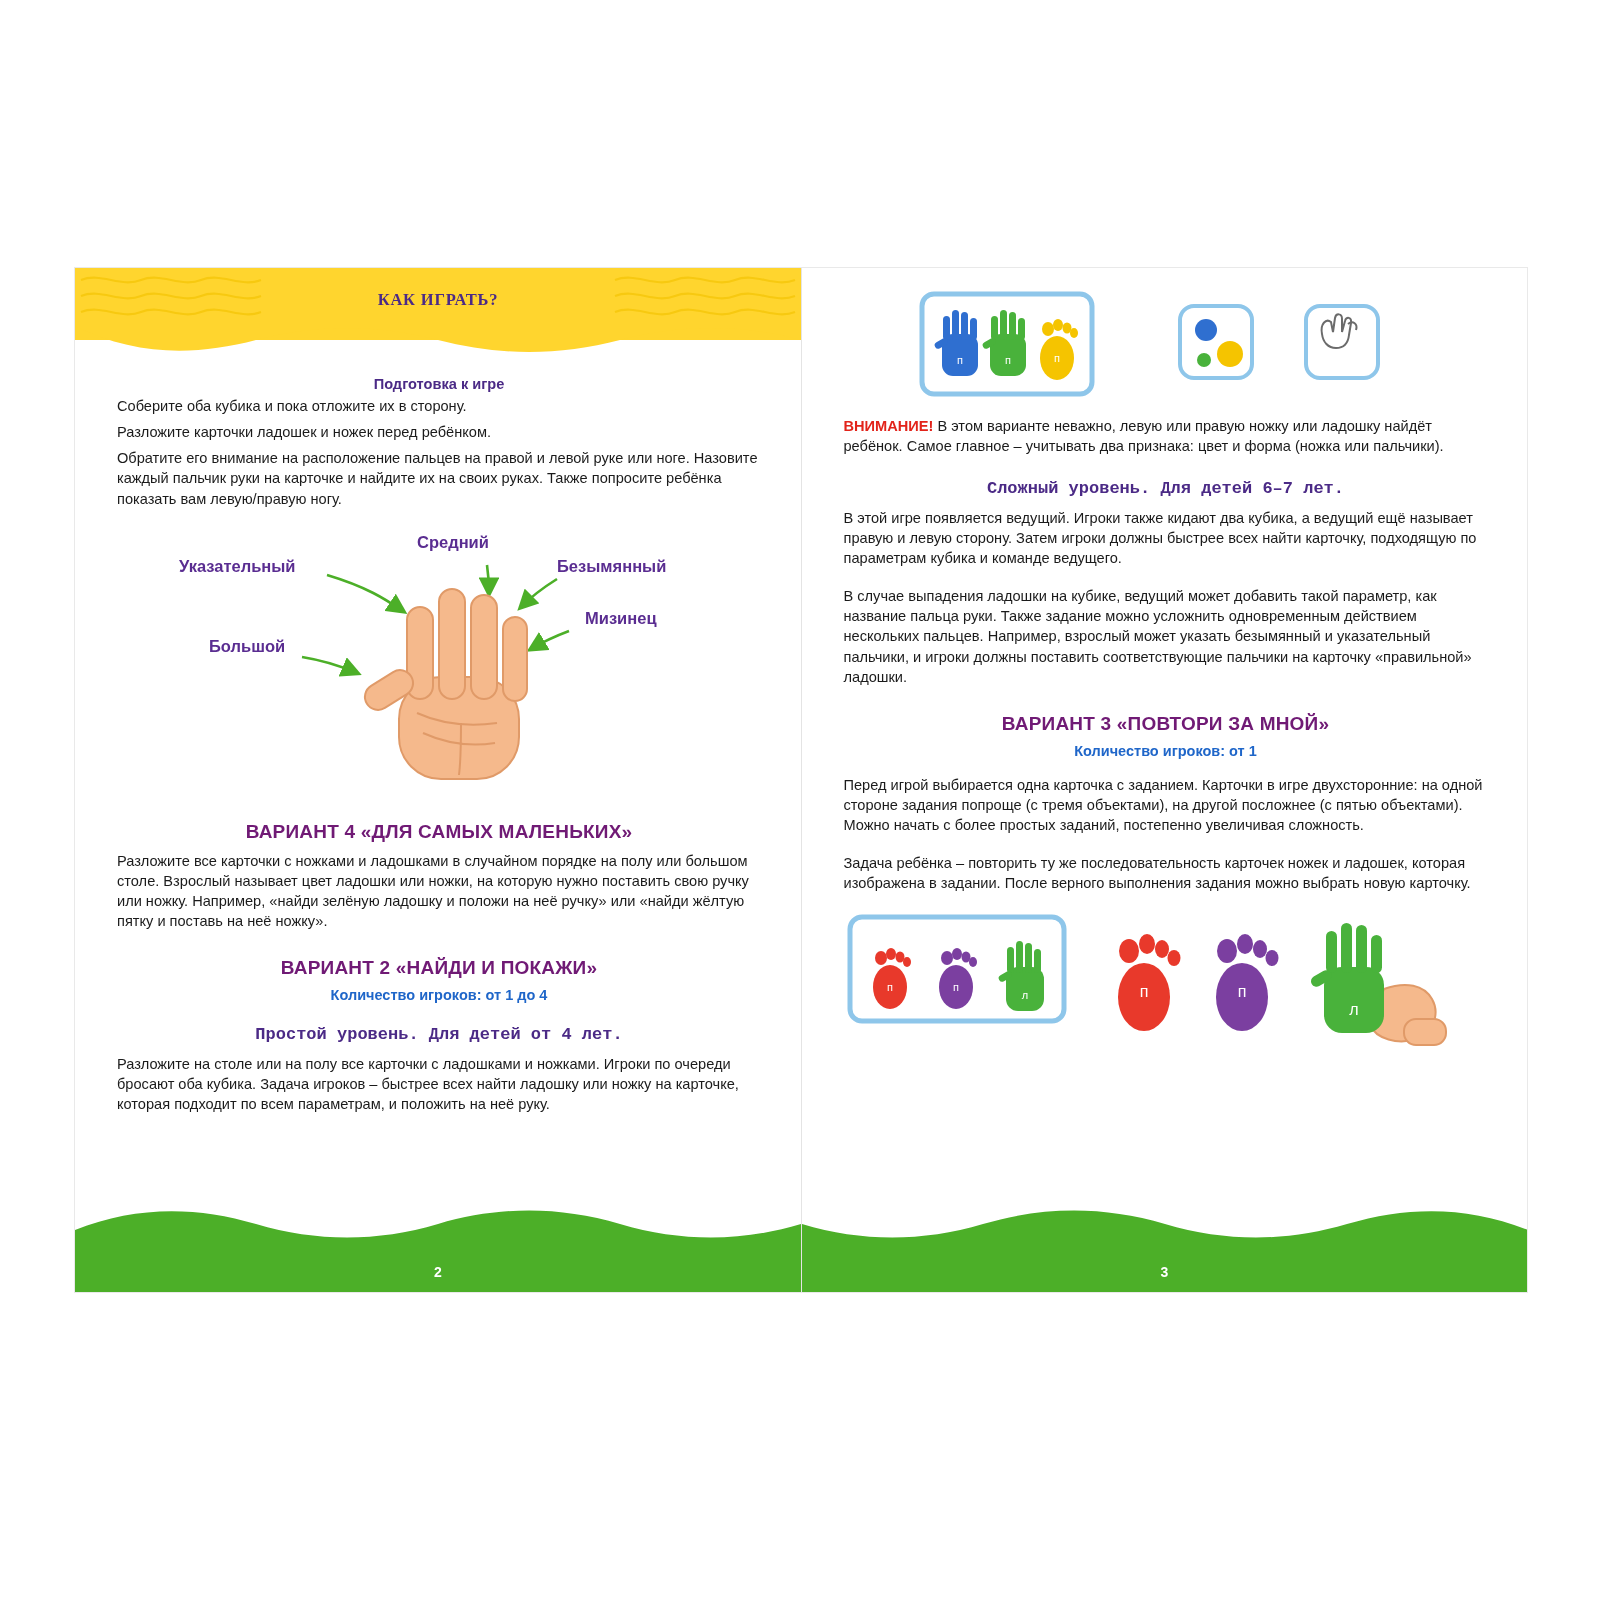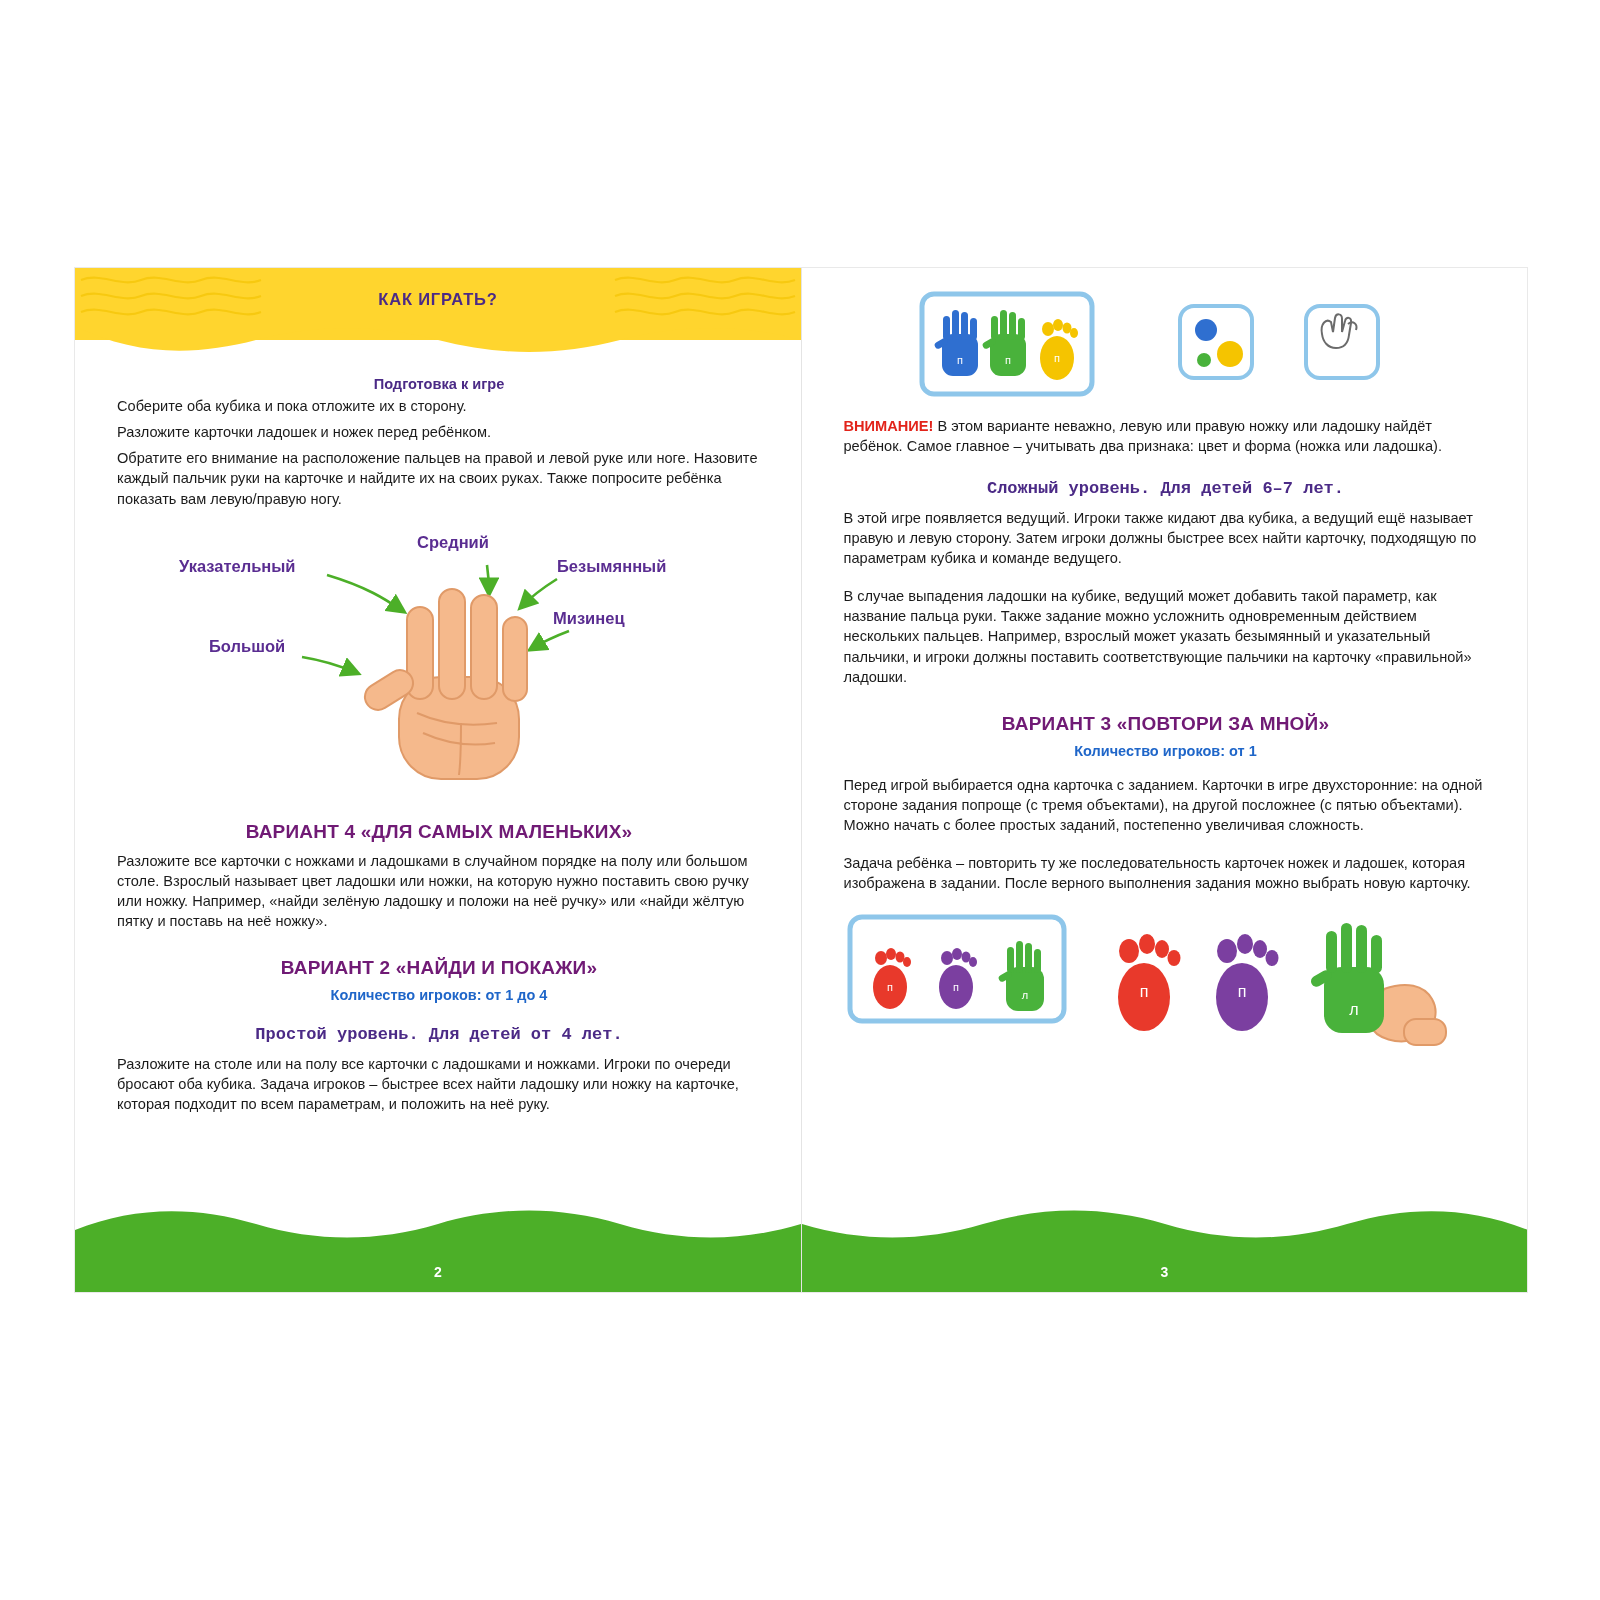--- a/index.html
+++ b/index.html
@@ -28,20 +28,21 @@
     background: #ffffff;
   }
   .page.left { border-right: 1px solid #e4e4e4; }
 
   
   .header-band {
     position: absolute;
     left: 0; top: 0;
     width: 742px;
     height: 102px;
+    font-family: Liberation Serif, serif;
   }
   .header-band .band-fill {
     position: absolute;
     left: 0; top: 0;
     width: 726px; height: 72px;
     background: #ffd52e;
   }
   .header-band svg { position: absolute; left: 0; top: 58px; }
   .header-title {
     position: absolute;
@@ -139,21 +140,21 @@
   .label {
     position: absolute;
     font-size: 16.5px;
     font-weight: bold;
     color: #5a2d91;
     white-space: nowrap;
   }
   .lbl-uk { left: 62px;  top: 30px; }
   .lbl-sr { left: 300px; top: 6px; }
   .lbl-bz { left: 440px; top: 30px; }
-  .lbl-mz { left: 436px; top: 82px; }
+  .lbl-mz { left: 468px; top: 82px; }
   .lbl-bl { left: 92px;  top: 110px; }
 
   
   .top-art {
     position: relative;
     width: 644px;
     height: 112px;
     margin-bottom: 14px;
   }
   .bottom-art {
@@ -297,21 +298,21 @@
           <circle cx="360" cy="70" r="7" fill="#49b23b"></circle>
 
           <rect x="462" y="16" width="72" height="72" rx="14" fill="#ffffff" stroke="#8ec6ea" stroke-width="4"></rect>
           <g fill="none" stroke="#6b6b6b" stroke-width="2">
             <path d="M478,44 c-2,-10 4,-16 9,-12 l2,10 l2,-14 c1,-5 7,-5 7,1 l0,13 l3,-11 c1,-5 7,-4 6,2 l-2,12 c-1,9 -6,13 -13,13 c-8,0 -13,-6 -14,-14z"></path>
             <path d="M504,34 c5,-4 10,0 8,6"></path>
           </g>
         </svg>
       </div>
 
-      <p class="attention"><b>ВНИМАНИЕ!</b><span> В этом варианте неважно, левую или правую ножку или ладошку найдёт ребёнок. Самое главное – учитывать два признака: цвет и форма (ножка или ладошка).</span></p>
+      <p class="attention"><b>ВНИМАНИЕ!</b><span> В этом варианте неважно, левую или правую ножку или ладошку найдёт ребёнок. Самое главное – учитывать два признака: цвет и форма (ножка или пальчики).</span></p>
 
       <h3 class="level">Сложный уровень. Для детей 6–7 лет.</h3>
       <p class="gap">В этой игре появляется ведущий. Игроки также кидают два кубика, а ведущий ещё называет правую и левую сторону. Затем игроки должны быстрее всех найти карточку, подходящую по параметрам кубика и команде ведущего.</p>
       <p class="gap">В случае выпадения ладошки на кубике, ведущий может добавить такой параметр, как название пальца руки. Также задание можно усложнить одновременным действием нескольких пальцев. Например, взрослый может указать безымянный и указательный пальчики, и игроки должны поставить соответствующие пальчики на карточку «правильной» ладошки.</p>
 
       <h2 class="variant">ВАРИАНТ 3 «ПОВТОРИ ЗА МНОЙ»</h2>
       <div class="players">Количество игроков: от 1</div>
 
       <p class="gap">Перед игрой выбирается одна карточка с заданием. Карточки в игре двухсторонние: на одной стороне задания попроще (с тремя объектами), на другой посложнее (с пятью объектами). Можно начать с более простых заданий, постепенно увеличивая сложность.</p>
       <p class="gap">Задача ребёнка – повторить ту же последовательность карточек ножек и ладошек, которая изображена в задании. После верного выполнения задания можно выбрать новую карточку.</p>

